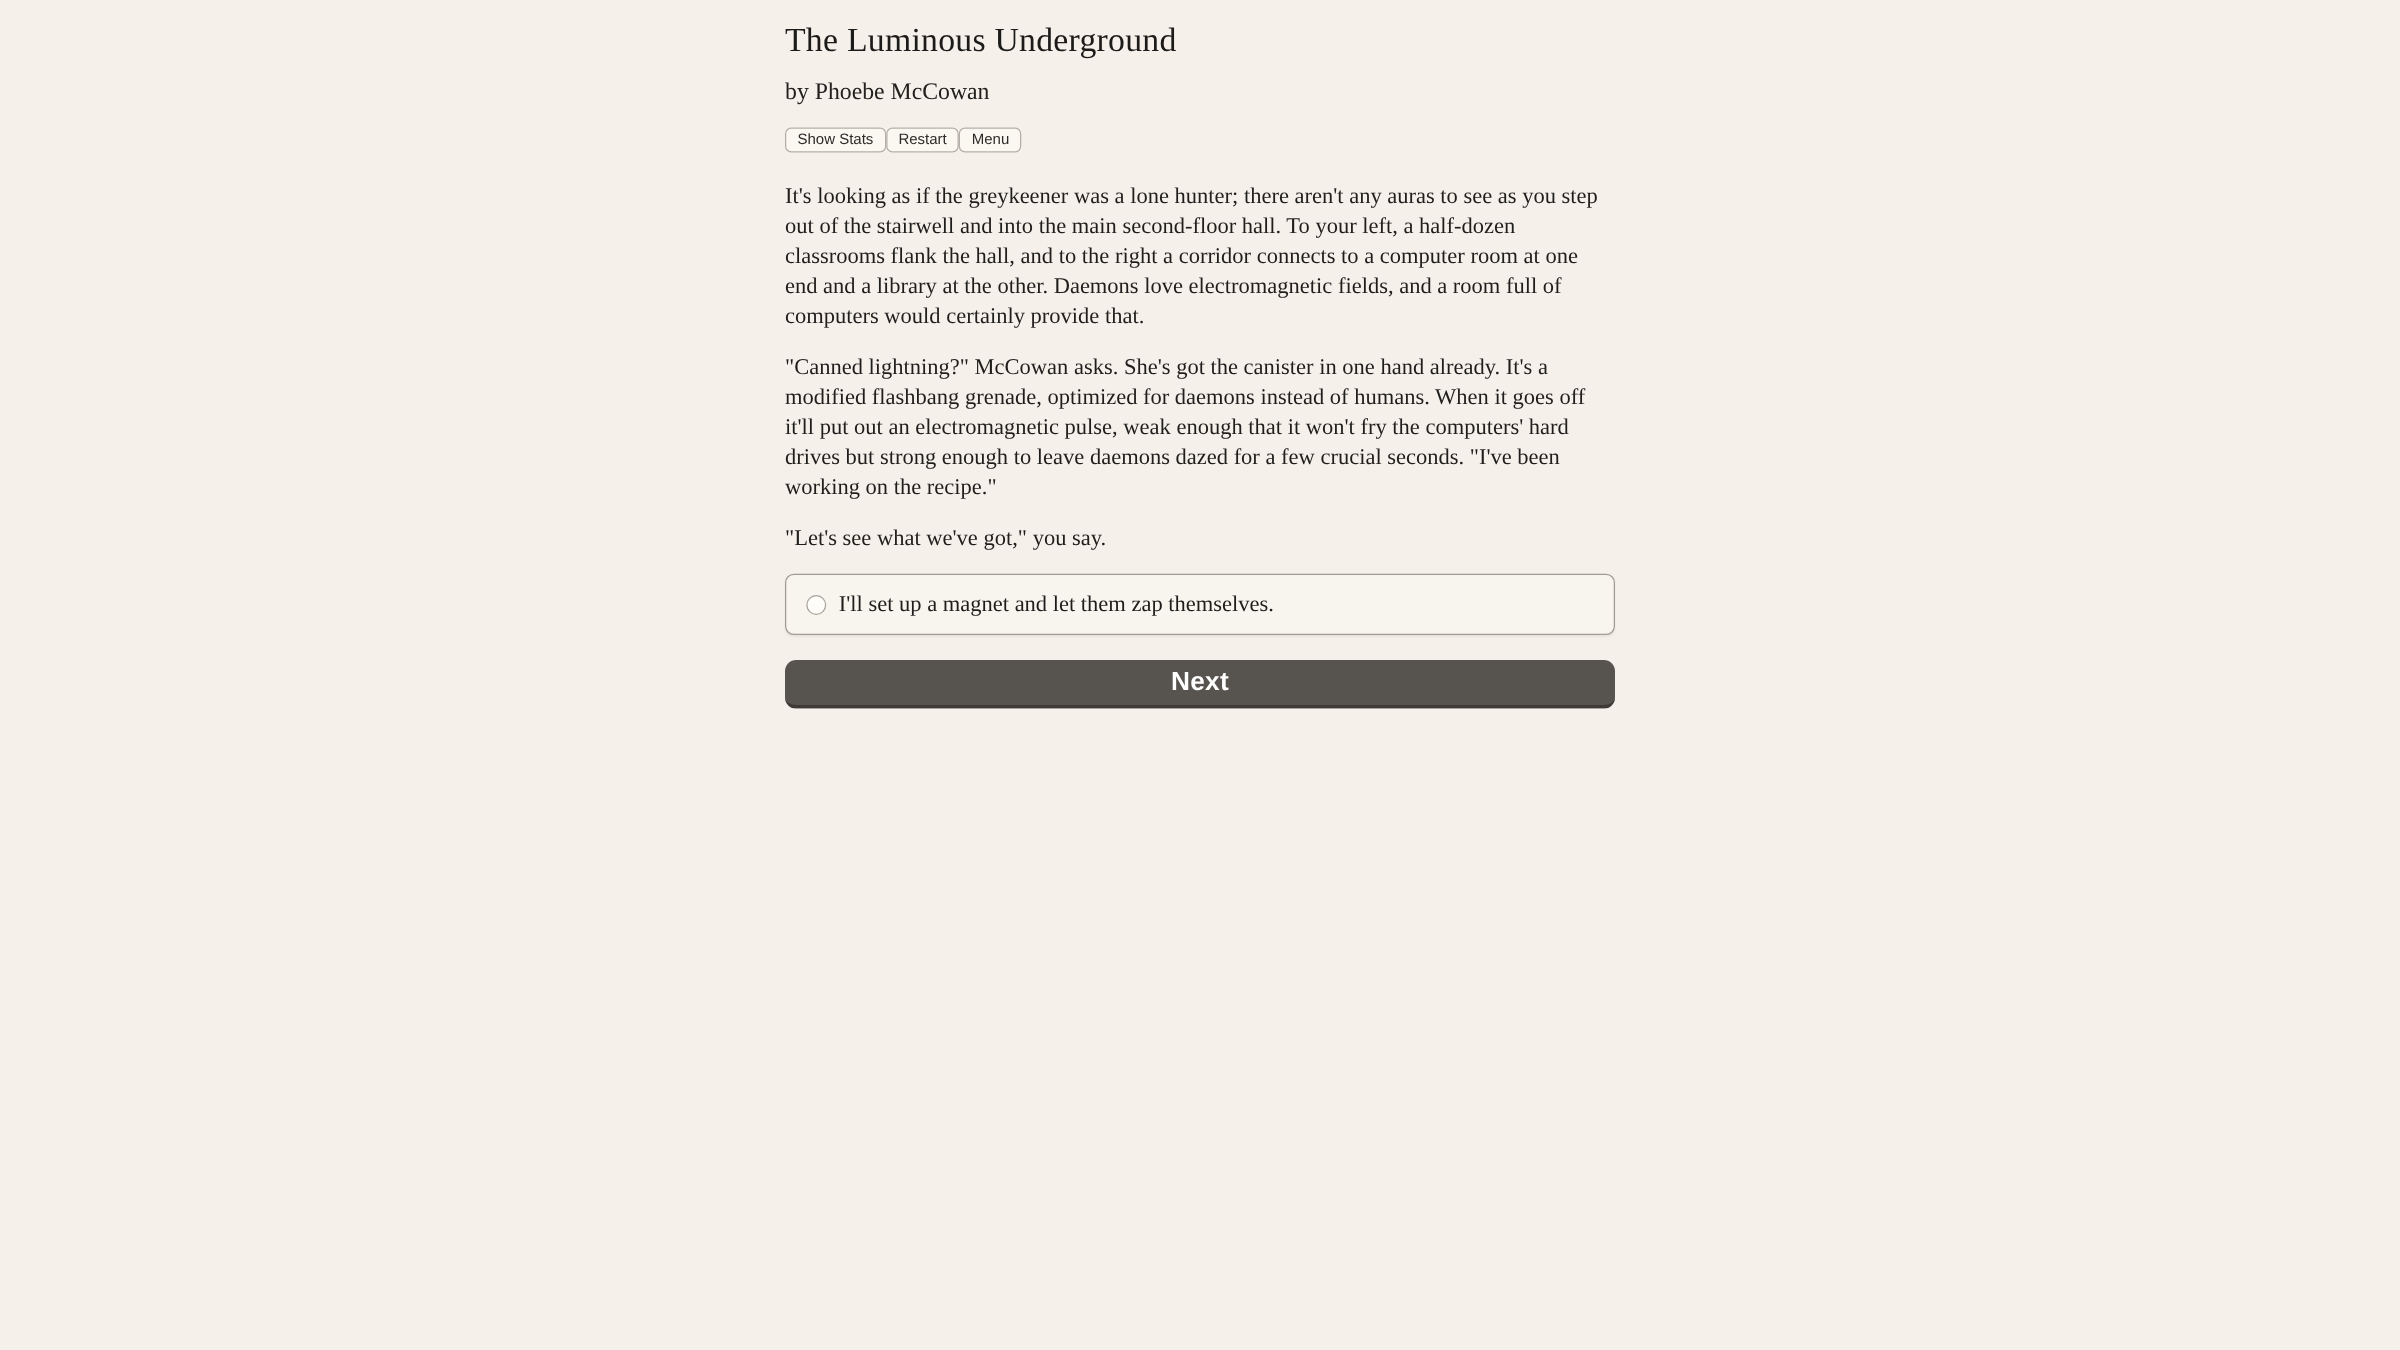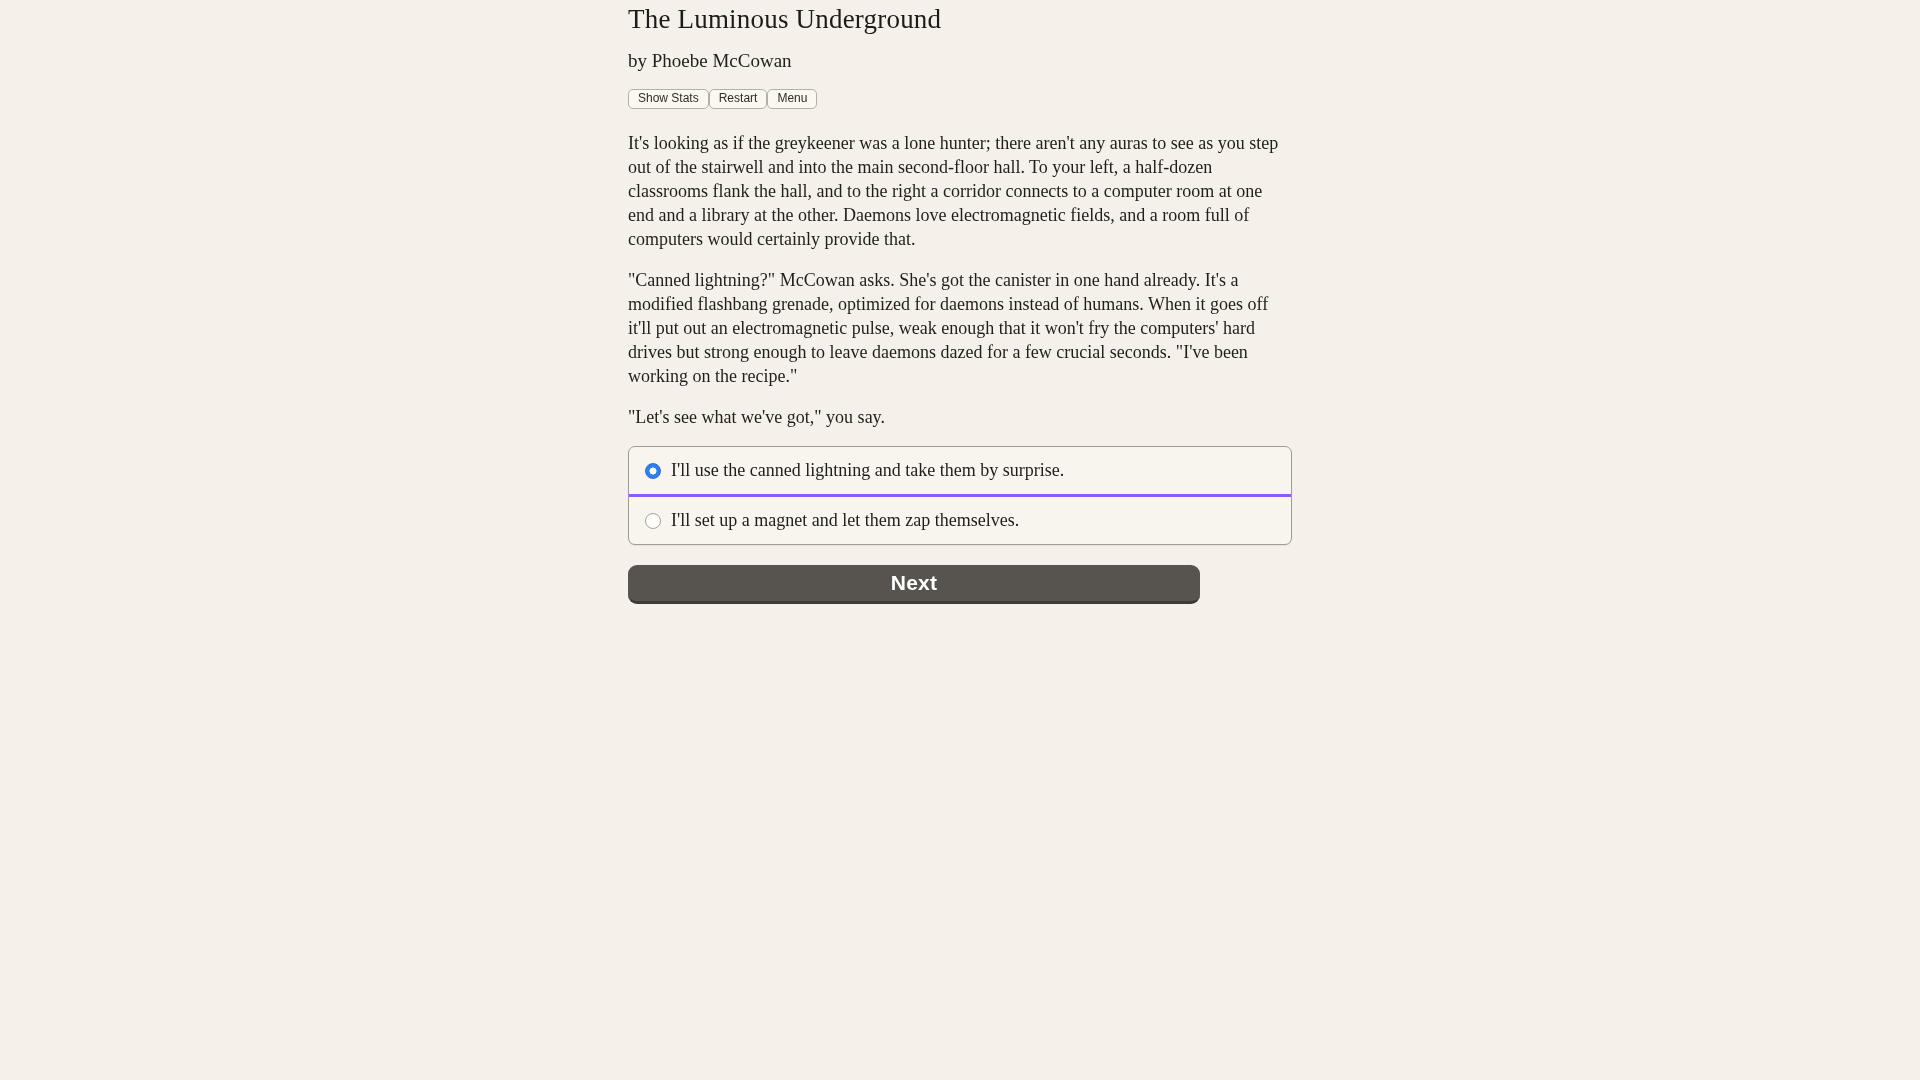--- a/index.html
+++ b/index.html
@@ -6,21 +6,21 @@
   html, body {
     width: 1920px; height: 1080px;
     background: #f5f1ea;
     font-family: "Liberation Serif", "DejaVu Serif", serif;
     color: #1e1c1a;
     overflow: hidden;
   }
   .content {
     width: 664px;
     margin: 0 auto;
-    padding-top: 4px;
+    padding-top: 17px;
   }
   .game-title {
     font-size: 27px;
     font-weight: normal;
     color: #1d1b19;
     letter-spacing: 0.2px;
   }
   .byline {
     font-size: 19px;
     font-weight: normal;
@@ -77,21 +77,21 @@
   .radio.checked {
     border: 1px solid #2a6fd6;
     background: radial-gradient(circle at center, #ffffff 0 3.2px, #2e7ff0 3.8px);
   }
   .choice-label {
     font-size: 18px;
     color: #1f1d1b;
   }
   .next-button {
     display: block;
-    width: 572px;
+    width: 664px;
     margin-top: 20px;
     height: 39px;
     background: #57534e;
     border: none;
     border-bottom: 3px solid #3e3a36;
     border-radius: 9px;
     color: #ffffff;
     font-family: "Liberation Sans", "DejaVu Sans", sans-serif;
     font-size: 21px;
     font-weight: bold;
@@ -115,24 +115,20 @@
   </div>
 
   <div class="story">
     <p>It's looking as if the greykeener was a lone hunter; there aren't any auras to see as you step out of the stairwell and into the main second-floor hall. To your left, a half-dozen classrooms flank the hall, and to the right a corridor connects to a computer room at one end and a library at the other. Daemons love electromagnetic fields, and a room full of computers would certainly provide that.</p>
     <p>"Canned lightning?" McCowan asks. She's got the canister in one hand already. It's a modified flashbang grenade, optimized for daemons instead of humans. When it goes off it'll put out an electromagnetic pulse, weak enough that it won't fry the computers' hard drives but strong enough to leave daemons dazed for a few crucial seconds. "I've been working on the recipe."</p>
     <p>"Let's see what we've got," you say.</p>
   </div>
 
   <div class="choices" role="radiogroup">
     <div class="choice-row">
-      <span class="radio checked"></span>
-      <span class="choice-label">I'll use the canned lightning and take them by surprise.</span>
-    </div>
-    <div class="choice-row">
       <span class="radio"></span>
       <span class="choice-label">I'll set up a magnet and let them zap themselves.</span>
     </div>
   </div>
 
   <button class="next-button">Next</button>
 
 </div>
 
 </body></html>

